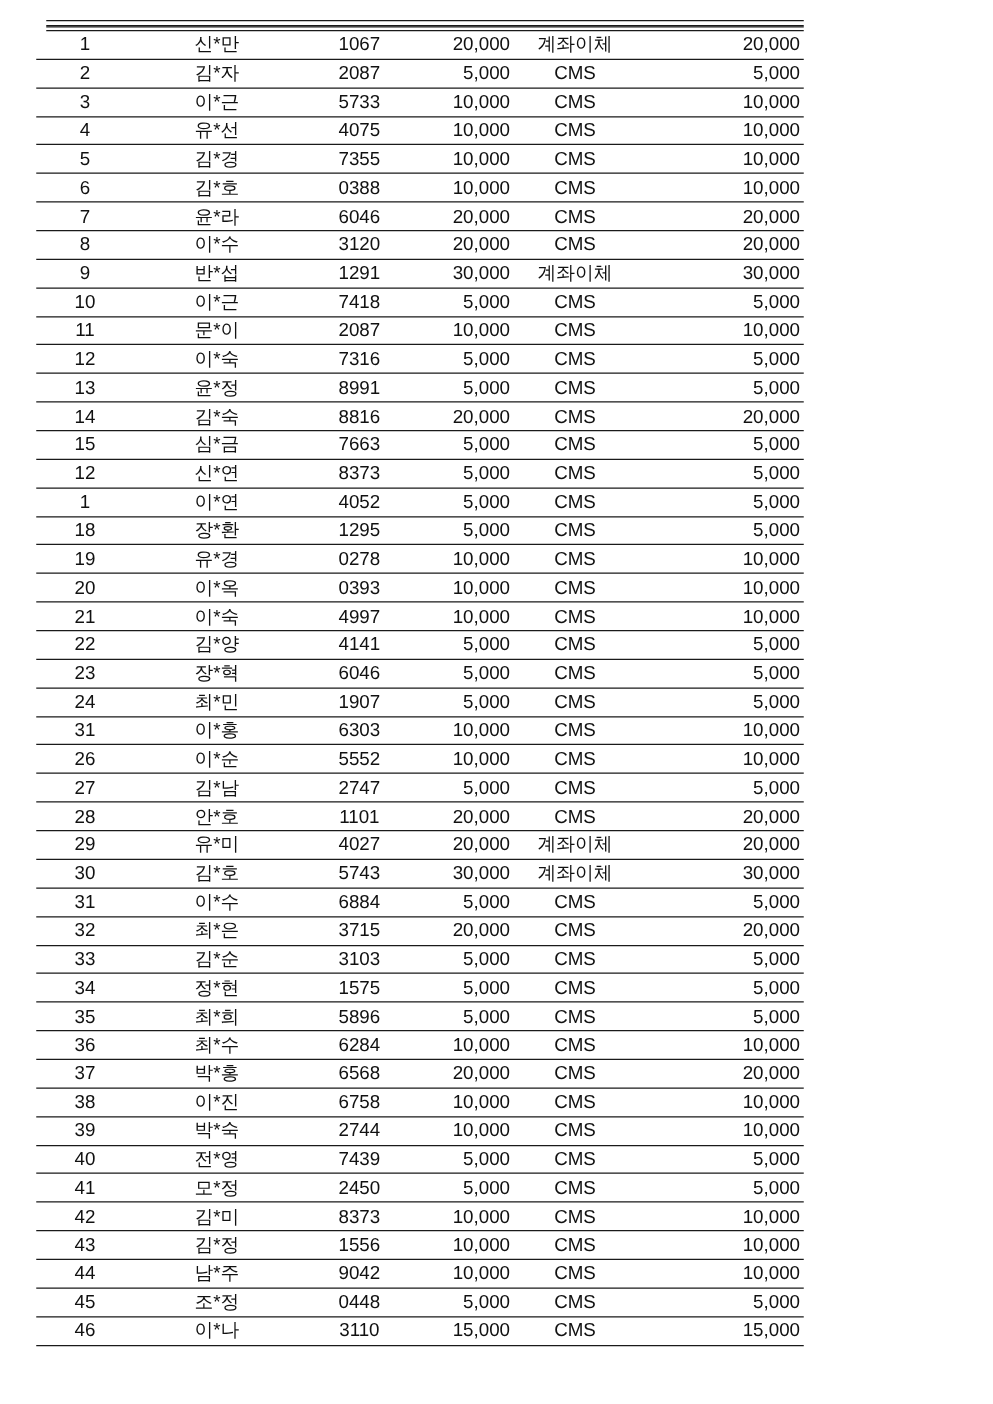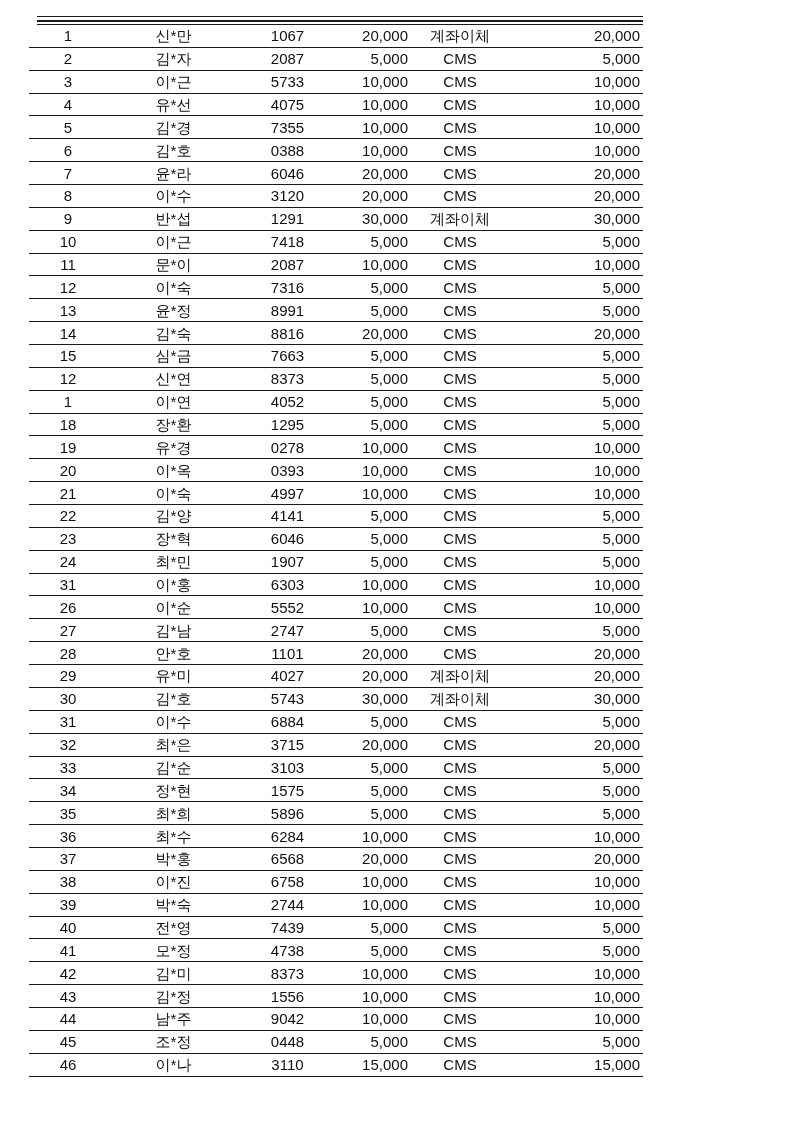--- a/index.html
+++ b/index.html
@@ -414,21 +414,21 @@
     <div class="c c2">전*영</div>
     <div class="c c3">7439</div>
     <div class="c c4">5,000</div>
     <div class="c c5">CMS</div>
     <div class="c c6">5,000</div>
   </div>
 
   <div class="row">
     <div class="c c1">41</div>
     <div class="c c2">모*정</div>
-    <div class="c c3">4738</div>
+    <div class="c c3">2450</div>
     <div class="c c4">5,000</div>
     <div class="c c5">CMS</div>
     <div class="c c6">5,000</div>
   </div>
 
   <div class="row">
     <div class="c c1">42</div>
     <div class="c c2">김*미</div>
     <div class="c c3">8373</div>
     <div class="c c4">10,000</div>

